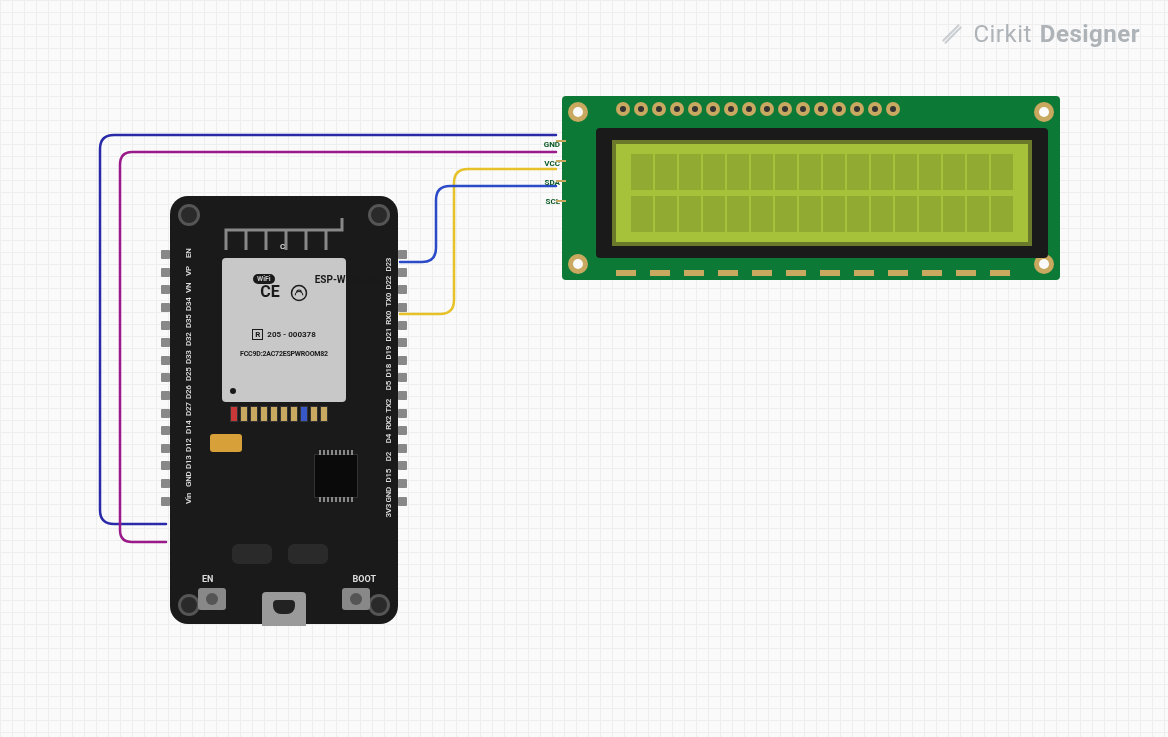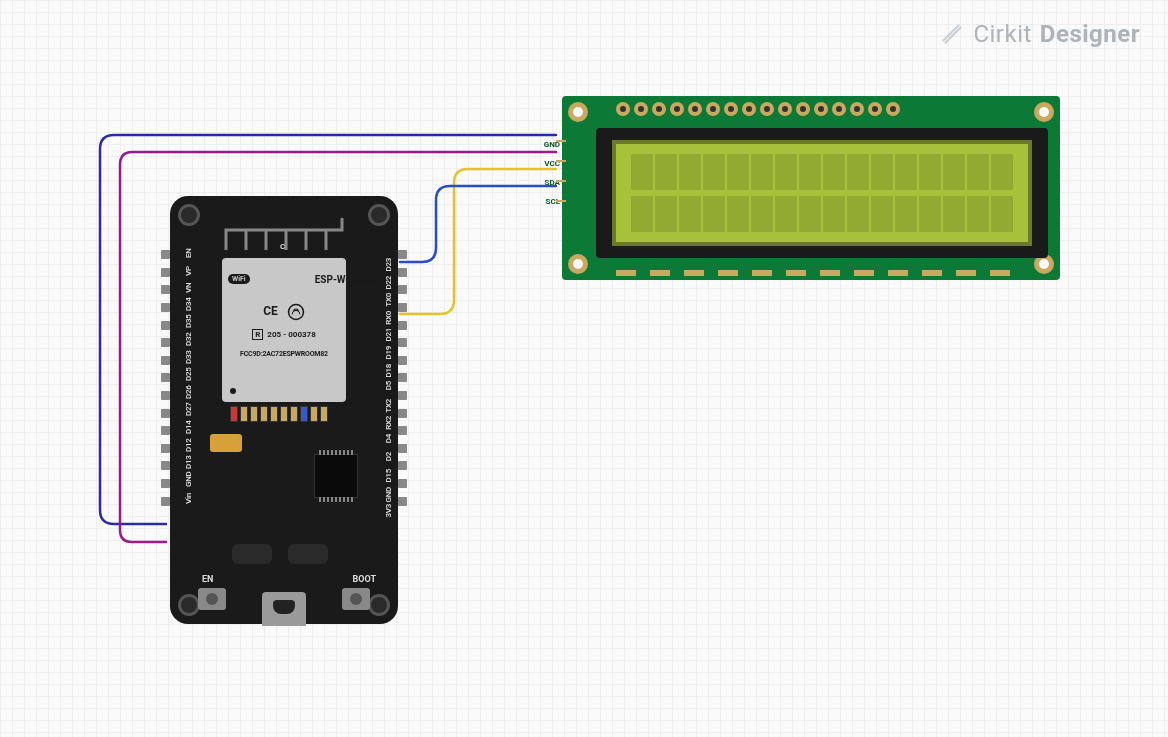--- a/index.html
+++ b/index.html
@@ -53,23 +53,23 @@
     width: 9px; height: 9px; background:#888; margin:4.3px 0; border-radius:1px;
   }
   .esp32 .pin-label {
     position:absolute; font-size:8px; color:#ddd; font-weight:600; letter-spacing:-0.3px;
   }
   .esp32 .shield {
     position:absolute; left:52px; top:62px; width:124px; height:144px;
     background:#c8c8c8; border-radius:4px;
   }
   .esp32 .shield-text { position:absolute; color:#1a1a1a; font-size:10px; font-weight:700; width:100%; text-align:center;}
-  .esp32 .shield .wifi { top:16px; font-size:9px; }
+  .esp32 .shield .wifi { top:16px; font-size:9px;margin-left:25px; }
   .esp32 .shield .name { top:16px; left:40px; text-align:right; }
-  .esp32 .shield .ce { top:45px; font-size:12px; }
+  .esp32 .shield .ce { top:24px; font-size:16px; }
   .esp32 .shield .serial { top:72px; font-size:8px; }
   .esp32 .shield .fcc { top:92px; font-size:7px; letter-spacing:-0.2px;}
   .esp32 .shield .dot { position:absolute; left:8px; bottom:8px; width:6px;height:6px;background:#1a1a1a;border-radius:50%;}
   .esp32 .antenna {
     position:absolute; left:52px; top:18px; width:124px; height:40px;
   }
   .esp32 .antenna svg { width:100%; height:100%; }
 
   .esp32 .goldpads { position:absolute; left:60px; top:210px; display:flex; gap:2px;}
   .esp32 .goldpads .pad { width:8px; height:16px; background:#c9a85f; border:1px solid #333;}

